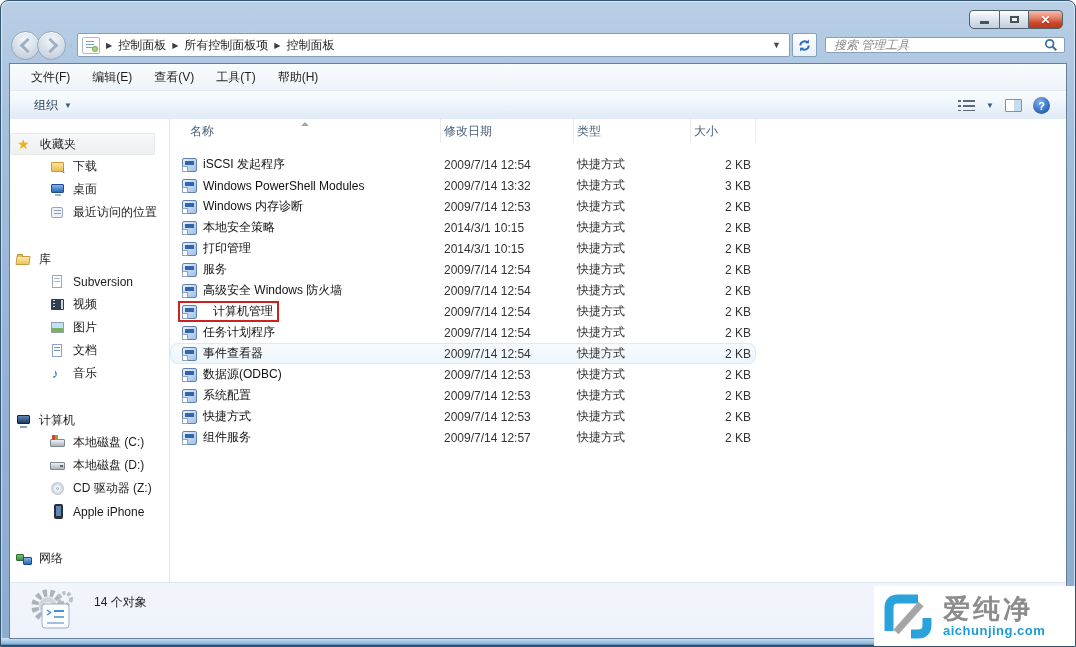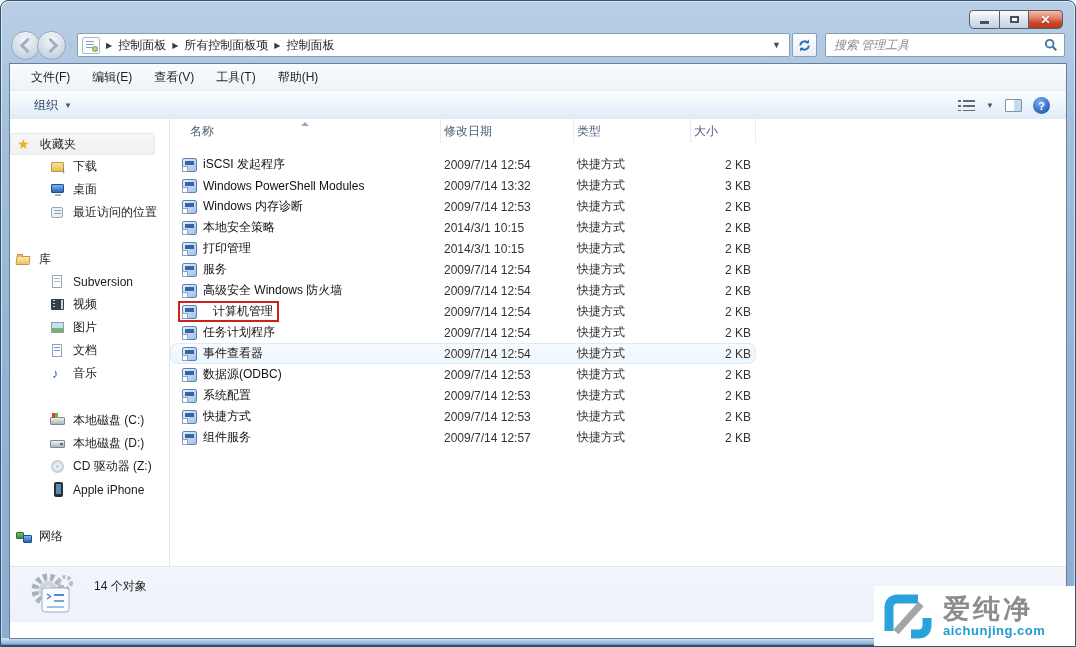--- a/index.html
+++ b/index.html
@@ -37,22 +37,22 @@
   .crumb-sep{font-size:8px;color:#3b3b3b;margin:0 6px}
   .crumb{cursor:pointer;white-space:nowrap}
   .addr-caret{margin-left:auto;color:#4a4a4a;font-size:9px;padding:0 4px;cursor:pointer}
   .addr-ico{width:16px;height:15px;position:relative;flex:none;background:#fdfdfd;border:1px solid #a8bccd;border-radius:2px}
   .addr-ico::before{content:"";position:absolute;left:3px;top:3px;width:8px;height:7px;
      background:repeating-linear-gradient(#7aa3cc 0 1px,transparent 1px 3px)}
   .addr-ico::after{content:"";position:absolute;right:1px;bottom:1px;width:6px;height:6px;border-radius:50%;
      background:radial-gradient(#bfe08f,#5f9e3a)}
   .refreshbtn{width:25px;height:24px;margin-left:2px;background:linear-gradient(#fefefe,#e9f0f7);
      border:1px solid #84a0bd;border-radius:2px;display:flex;align-items:center;justify-content:center;box-sizing:border-box;cursor:pointer}
-  .searchbox{width:240px;height:24px;margin-left:8px;background:#fff;border:1px solid #84a0bd;border-radius:2px;
-     display:flex;align-items:center;box-sizing:border-box;padding:0 6px}
+  .searchbox{width:240px;height:16px;margin-left:8px;background:#fff;border:1px solid #84a0bd;border-radius:2px;
+     display:flex;box-sizing:border-box;padding:0 6px}
   .searchbox input{border:none;outline:none;flex:1;font-size:12px;font-style:italic;color:#555;
      font-family:"Liberation Sans",sans-serif;background:transparent;min-width:0}
   .searchbox input::placeholder{color:#8a8a8a;font-style:italic}
 
   
   .client{position:absolute;left:8px;right:8px;top:62px;bottom:7px;background:#fff;
      border:1px solid #64809c;box-sizing:border-box;z-index:10;overflow:hidden}
 
   .menubar{height:26px;background:linear-gradient(#fafcfe,#eef3f9);border-bottom:1px solid #e3e9f1;
      display:flex;align-items:center;padding-left:10px;font-size:12px;color:#1e1e1e}
@@ -132,21 +132,21 @@
   .row .size{width:65px;text-align:right;padding-right:5px;box-sizing:border-box}
   .row.hover{background:linear-gradient(#f7fbfe,#ecf6fd);box-shadow:inset 0 0 0 1px #d9ebf9;border-radius:8px}
   .file-icon{width:15px;height:14px;position:relative;flex:none;background:linear-gradient(135deg,#e8f0fa,#9fc0e8);
      border:1px solid #5e82ad;border-radius:2px;box-sizing:border-box}
   .file-icon::before{content:"";position:absolute;left:2px;top:2px;right:2px;height:4px;background:#3465a8}
   .file-icon::after{content:"";position:absolute;left:-1px;bottom:-1px;width:6px;height:6px;background:#fff;border:1px solid #8fa3bd;box-sizing:border-box}
   .redbox{display:inline-flex;align-items:center;gap:16px;border:2px solid #cf2020;height:21px;
      padding:0 4px 0 2px;margin-left:-4px;box-sizing:border-box}
 
   
-  .statusbar{position:absolute;left:0;right:0;bottom:16px;height:55px;
+  .statusbar{position:absolute;left:0;right:0;bottom:0;height:55px;
      background:linear-gradient(#f2f5fb,#eef2fa);border-top:1px solid #e0e6ef}
   .bigico{position:absolute;left:16px;top:3px}
   .count{position:absolute;left:84px;top:11px;font-size:12px;color:#1e1e1e}
 
   
   .watermark{position:absolute;right:0;bottom:0;width:201px;height:60px;background:#fff;z-index:60;
      display:flex;align-items:center;padding-left:6px;box-sizing:border-box;gap:7px}
   .wm-text .t1{font-size:27px;color:#8c8c8c;letter-spacing:3px;line-height:30px;font-weight:bold}
   .wm-text .t2{font-size:13px;color:#1e9cd7;font-weight:bold;letter-spacing:.5px;line-height:14px}
 </style>
@@ -271,20 +271,24 @@
             <span class="ico" data-icon="documents-icon"></span>
             <span>文档</span>
           </div>
           <div class="srow child">
             <span class="ico" data-icon="music-icon"></span>
             <span>音乐</span>
           </div>
         </div>
 
         <div class="group">
+          <div class="srow">
+            <span class="ico" data-icon="computer-icon"></span>
+            <span>计算机</span>
+          </div>
           <div class="srow child">
             <span class="ico" data-icon="disk-c-icon"></span>
             <span>本地磁盘 (C:)</span>
           </div>
           <div class="srow child">
             <span class="ico" data-icon="disk-d-icon"></span>
             <span>本地磁盘 (D:)</span>
           </div>
           <div class="srow child">
             <span class="ico" data-icon="cd-drive-icon"></span>

